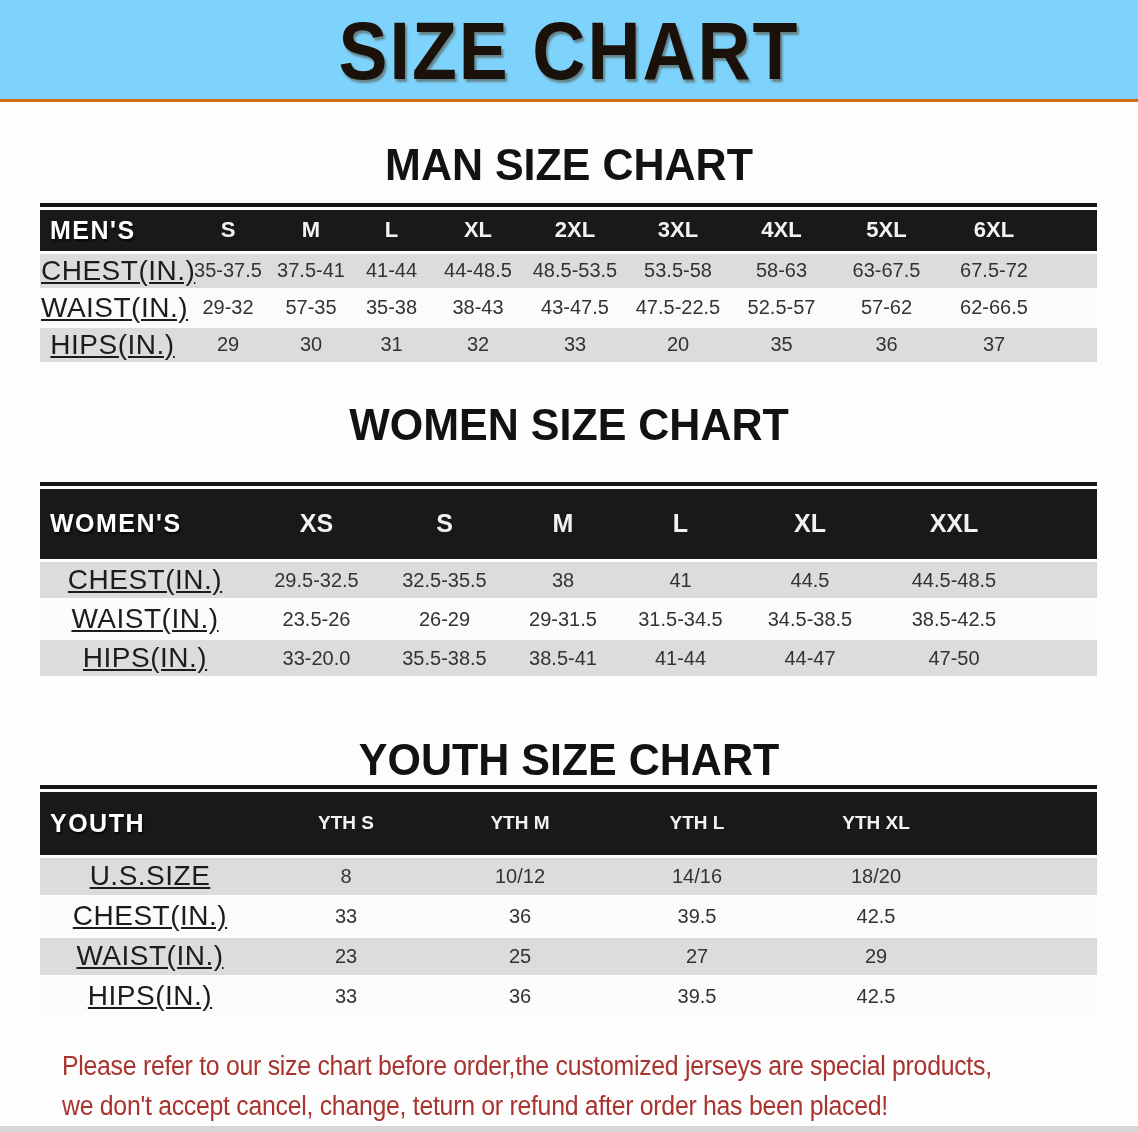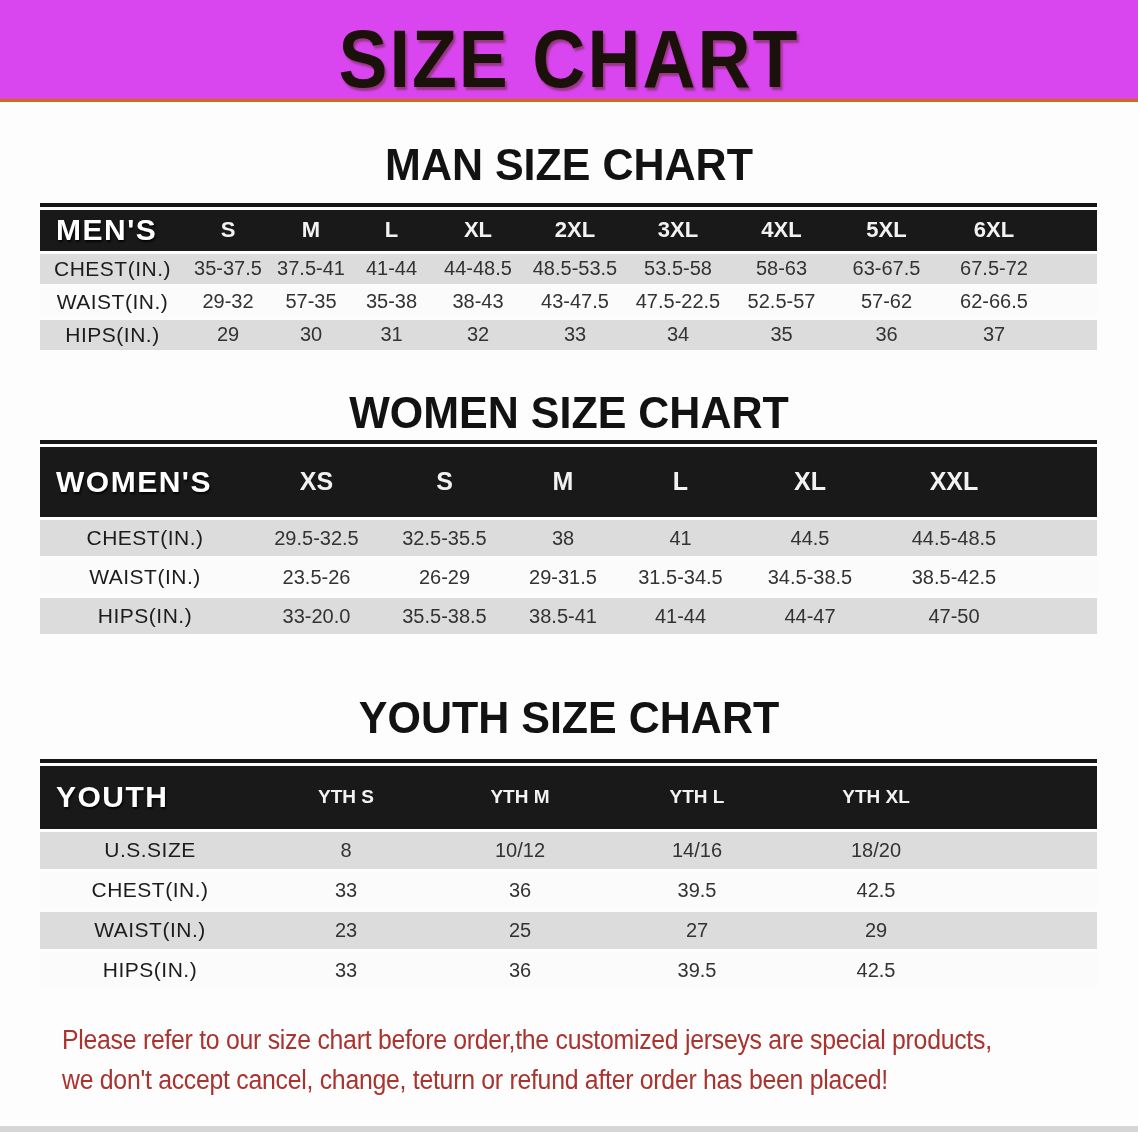--- a/index.html
+++ b/index.html
@@ -6,66 +6,66 @@
   html, body { margin: 0; padding: 0; }
   body {
     width: 1138px; height: 1132px;
     background: #fdfdfd;
     font-family: "Liberation Sans", sans-serif;
     overflow: hidden; position: relative;
   }
 
   
   .banner {
-    height: 102px; background: #d946ef;
+    height: 102px; background: #7dd3fc;
     border-bottom: 3px solid #cf6d10;
-    display: flex; align-items: flex-end; justify-content: center;
+    display: flex; align-items: center; justify-content: center;
   }
   .banner-title {
     margin: 0; font-size: 72px; font-weight: bold;
     color: #1a120a; letter-spacing: 2px; white-space: nowrap;
     transform: scale(1.02, 1.14);
     text-shadow: 2px 3px 2px rgba(70, 35, 0, 0.45);
   }
 
   
   .sect-head {
     display: flex; align-items: center; justify-content: center;
     height: 48px; margin: 0;
   }
   .sect-head h2 {
     margin: 0; font-size: 43px; font-weight: bold; color: #121212;
     white-space: nowrap; transform: scaleY(1.05); letter-spacing: 0px;
   }
   .sect-head.men   { margin-top: 38px; margin-bottom: 15px; }
-  .sect-head.women { margin-top: 36px; margin-bottom: 3px; }
-  .sect-head.youth { margin-top: 56px; margin-bottom: 18px; }
+  .sect-head.women { margin-top: 36px; margin-bottom: 33px; }
+  .sect-head.youth { margin-top: 56px; margin-bottom: 2px; }
 
   
   .tablewrap { margin-left: 40px; width: 1057px; }
   .topline { height: 4px; background: #161616; margin-bottom: 3px; }
   table.sizetable {
     width: 1057px; table-layout: fixed; border-collapse: collapse;
   }
   table.sizetable thead th {
     background: #191919; color: #f2f2f2;
     border-bottom: 3px solid #fdfdfd;
     font-weight: bold; text-align: center; vertical-align: middle;
   }
   table.sizetable th.corner {
-    text-align: left; padding-left: 16px;
-    font-size: 30px; letter-spacing: 1.5px; color: #ffffff;
+    text-align: left; padding-left: 10px;
+    font-size: 25px; letter-spacing: 1.5px; color: #ffffff;
     text-shadow: 1px 2px 2px rgba(0,0,0,0.8);
   }
   table.sizetable tbody td {
     text-align: center; vertical-align: middle;
     font-size: 20px; color: #333333;
     border-bottom: 3px solid #fdfdfd;
   }
-  table.sizetable tbody td.rowlabel { font-size: 21px; color: #1c1c1c; letter-spacing: 0.5px; }
+  table.sizetable tbody td.rowlabel { font-size: 28px; color: #1c1c1c; letter-spacing: 0.5px; text-decoration: underline; }
   table.sizetable tbody tr:nth-child(odd) td  { background: #dcdcdc; }
   table.sizetable tbody tr:nth-child(even) td { background: #fbfbfb; }
 
   .t-men  thead th { height: 42px; font-size: 22px; }
   .t-men  tbody td { height: 33px; }
   .t-women thead th { height: 72px; font-size: 25px; }
   .t-women tbody td { height: 39px; }
   .t-youth thead th { height: 64px; font-size: 19px; }
   .t-youth tbody td { height: 40px; }
 
@@ -152,21 +152,21 @@
             <td class="val">62-66.5</td>
             <td class="spacer"></td>
           </tr>
           <tr>
             <td class="rowlabel">HIPS(IN.)</td>
             <td class="val">29</td>
             <td class="val">30</td>
             <td class="val">31</td>
             <td class="val">32</td>
             <td class="val">33</td>
-            <td class="val">34</td>
+            <td class="val">20</td>
             <td class="val">35</td>
             <td class="val">36</td>
             <td class="val">37</td>
             <td class="spacer"></td>
           </tr>
         </tbody>
       </table>
   </div>
 
   <div class="sect-head women">

